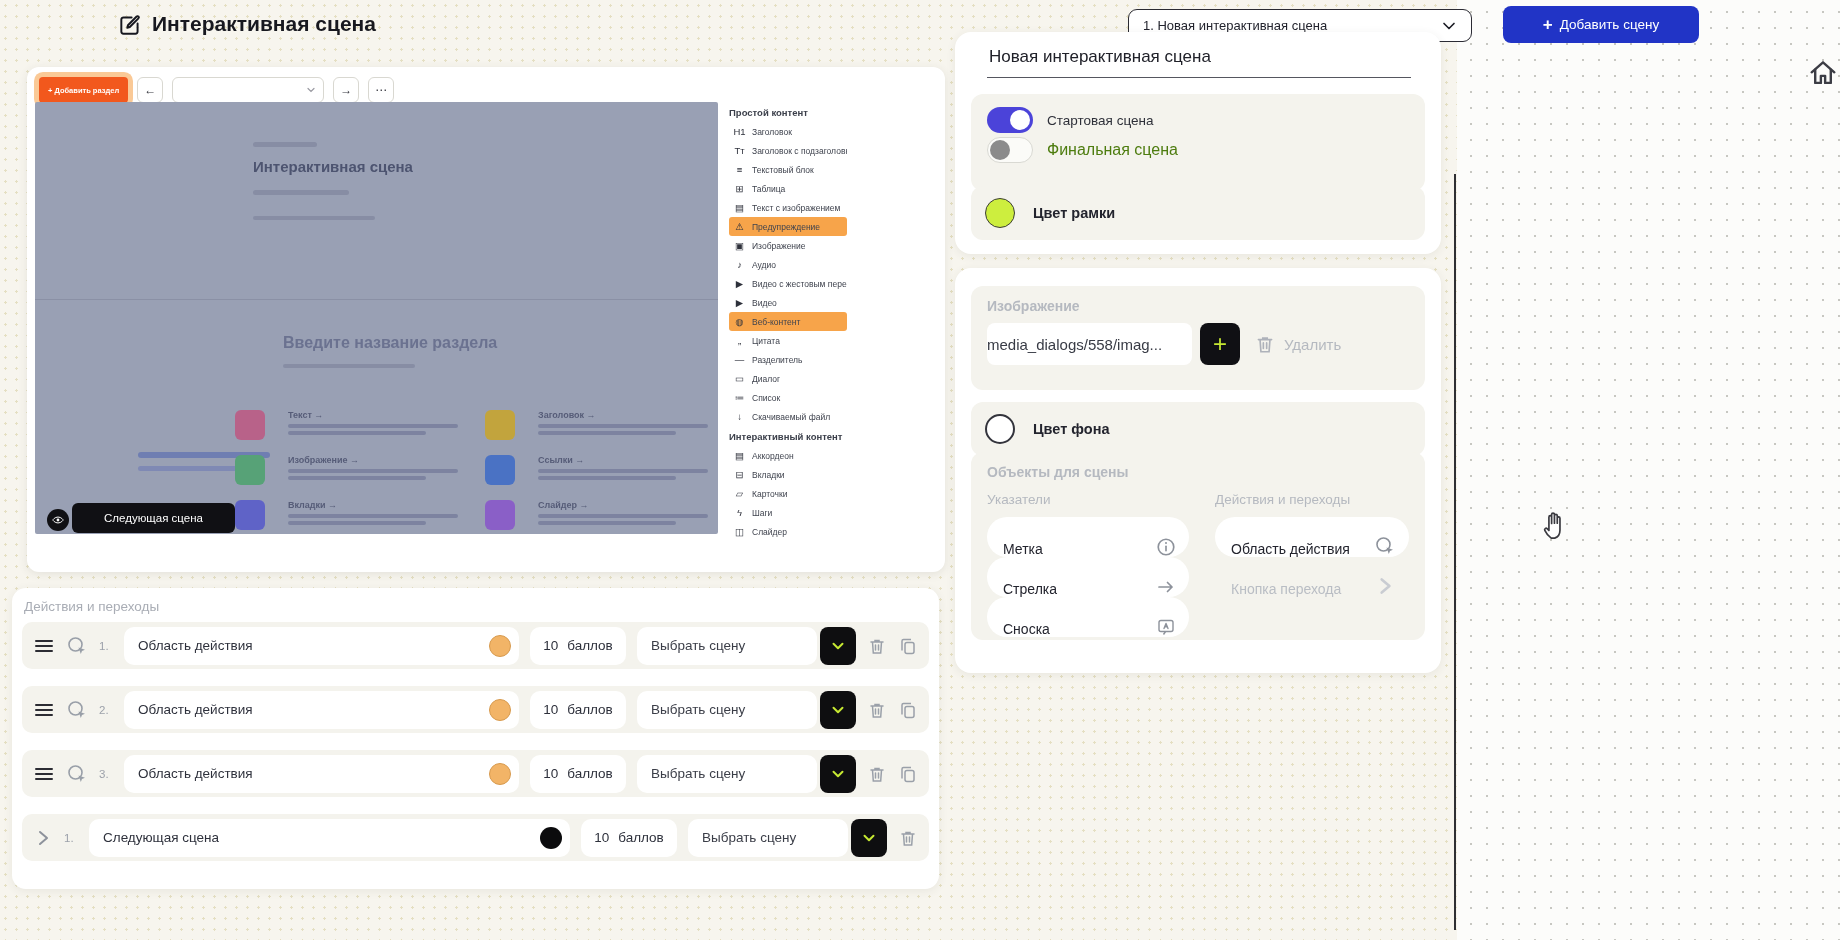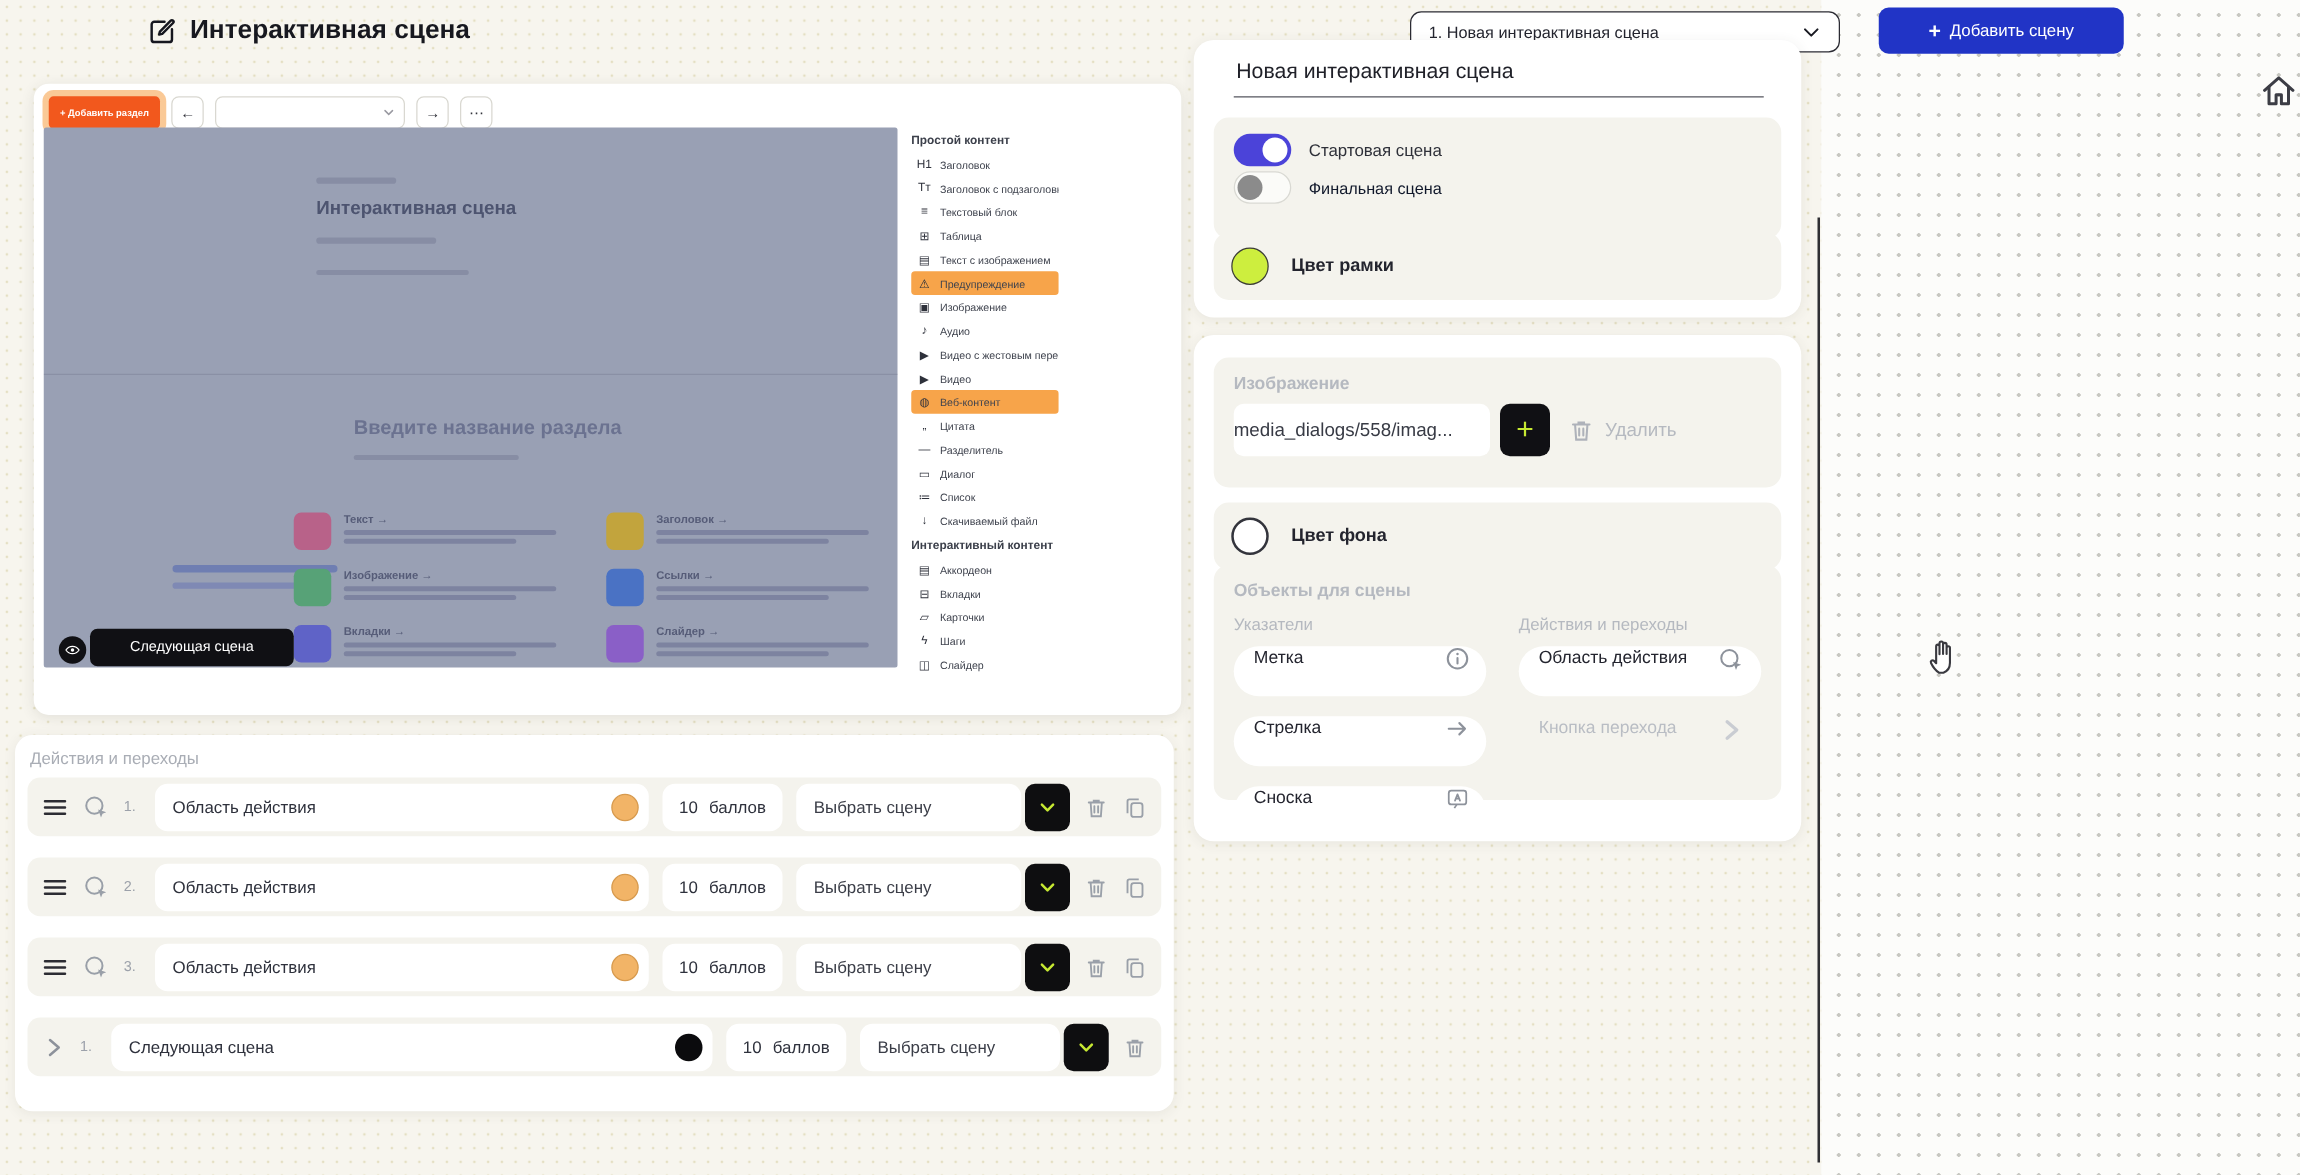--- a/index.html
+++ b/index.html
@@ -42,21 +42,21 @@
       display:flex;align-items:center;justify-content:center;font-size:12px;color:#33343c;cursor:pointer}
   .tb-select{width:152px;height:26px;background:#fff;border:1px solid #d9d8d1;border-radius:6px;
       display:flex;align-items:center;justify-content:flex-end;padding:0 6px;cursor:pointer}
 
   .page-canvas{position:absolute;left:8px;top:35px;width:683px;height:432px;background:#99a0b4;
       overflow:hidden;border-radius:2px}
   .sk{position:absolute;border-radius:3px;background:#878da4}
   .pv-title{position:absolute;left:218px;top:56px;font-size:15px;font-weight:600;color:#4d5470}
   .pv-divider{position:absolute;left:0;top:197px;width:683px;height:1px;background:#8a90a5}
   .pv-section{position:absolute;left:248px;top:232px;font-size:16px;font-weight:600;color:#6b7290}
-  .pcard{position:absolute;display:flex;gap:10px;width:235px}
+  .pcard{position:absolute;display:flex;gap:23px;width:235px}
   .pcard .ic{width:30px;height:30px;border-radius:6px;flex:none}
   .pcard .t{font-size:9px;font-weight:600;color:#565c78;margin-bottom:4px}
   .pcard .b1,.pcard .b2{height:4px;border-radius:2px;background:#7d83a0;margin-top:3px}
   .pcard .b1{width:170px}.pcard .b2{width:138px}
   .c1{left:200px;top:308px}.c2{left:450px;top:308px}
   .c3{left:200px;top:353px}.c4{left:450px;top:353px}
   .c5{left:200px;top:398px}.c6{left:450px;top:398px}
 
   .pmenu{position:absolute;left:695px;top:35px;width:125px;height:436px;overflow:hidden;
       border-left:3px solid #ececе7;padding-left:7px}
@@ -101,21 +101,21 @@
   .scene-name-line{position:absolute;left:32px;top:45px;width:424px;height:1px;background:#55565f}
   .blk{position:absolute;left:16px;width:454px;background:#f4f3ed;border-radius:12px}
   .toggles-blk{top:62px;height:97px;padding:11px 16px}
   .toggle-row{display:flex;align-items:center;gap:14px;height:30px}
   .track{width:46px;height:26px;border-radius:13px;position:relative;flex:none;cursor:pointer}
   .track.on{background:#4b43d9}
   .track.on .knob{position:absolute;right:3px;top:3px;width:20px;height:20px;border-radius:50%;background:#fff}
   .track.off{background:#fbfbf8;border:1.5px solid #d9d9d3}
   .track.off .knob{position:absolute;left:2px;top:1.5px;width:20px;height:20px;border-radius:50%;background:#8b8b8b}
   .tl-on{font-size:13.5px;color:#2e3039}
-  .tl-off{font-size:13px;color:#0f172a}
+  .tl-off{font-size:16px;color:#4d7c0f}
   .frame-blk{top:154px;height:54px;display:flex;align-items:center;gap:18px;padding:0 14px}
   .color-dot{width:30px;height:30px;border-radius:50%;flex:none;cursor:pointer}
   .frame-dot{border:1.5px solid #3c3d36}
   .bg-dot{background:#fff;border:2px solid #33343c}
   .blk-label{font-size:14.5px;font-weight:600;color:#23242e}
 
   .insp-main{position:absolute;left:955px;top:268px;width:486px;height:405px;background:#fff;
       border-radius:16px;box-shadow:0 2px 10px rgba(60,60,50,.08)}
   .img-blk{top:18px;height:104px;padding:12px 16px}
   .gray-h{font-size:14px;font-weight:600;color:#b5b9c0}
@@ -123,22 +123,22 @@
   .img-input{width:205px;height:42px;background:#fff;border-radius:8px;display:flex;align-items:center;
       padding:0 0;font-size:15px;color:#383b45;cursor:text}
   .plus-btn{width:40px;height:42px;background:#101014;border:none;border-radius:8px;margin-left:8px;
       color:#c6e832;font-size:24px;line-height:1;cursor:pointer;font-family:inherit}
   .del-lbl{font-size:15px;color:#b5b9c0;margin-left:8px;cursor:pointer}
   .bgc-blk{top:134px;height:54px;display:flex;align-items:center;gap:18px;padding:0 14px}
   .obj-blk{top:184px;height:188px;padding:12px 16px}
   .obj-cols{display:flex;gap:26px;margin-top:6px}
   .obj-col1{width:202px}.obj-col2{flex:1}
   .col-h{font-size:13.5px;color:#b5b9c0;margin:6px 0 10px}
-  .obj-btn{height:40px;background:#fff;border-radius:20px;display:flex;align-items:flex-start;
-      justify-content:space-between;padding:0 13px 0 16px;margin-bottom:16px;cursor:pointer}
+  .obj-btn{height:40px;background:#fff;border-radius:20px;display:flex;align-items:flex-end;
+      justify-content:space-between;padding:0 13px 0 16px;margin-bottom:0;cursor:pointer}
   .obj-btn .ol{font-size:14px;color:#23242e}
   .obj-btn.disabled{background:transparent;cursor:default}
   .obj-btn.disabled .ol{color:#b9bdc4}
 </style>
 </head>
 <body>
 
 <div class="app">
 
   <div class="canvas-area">

